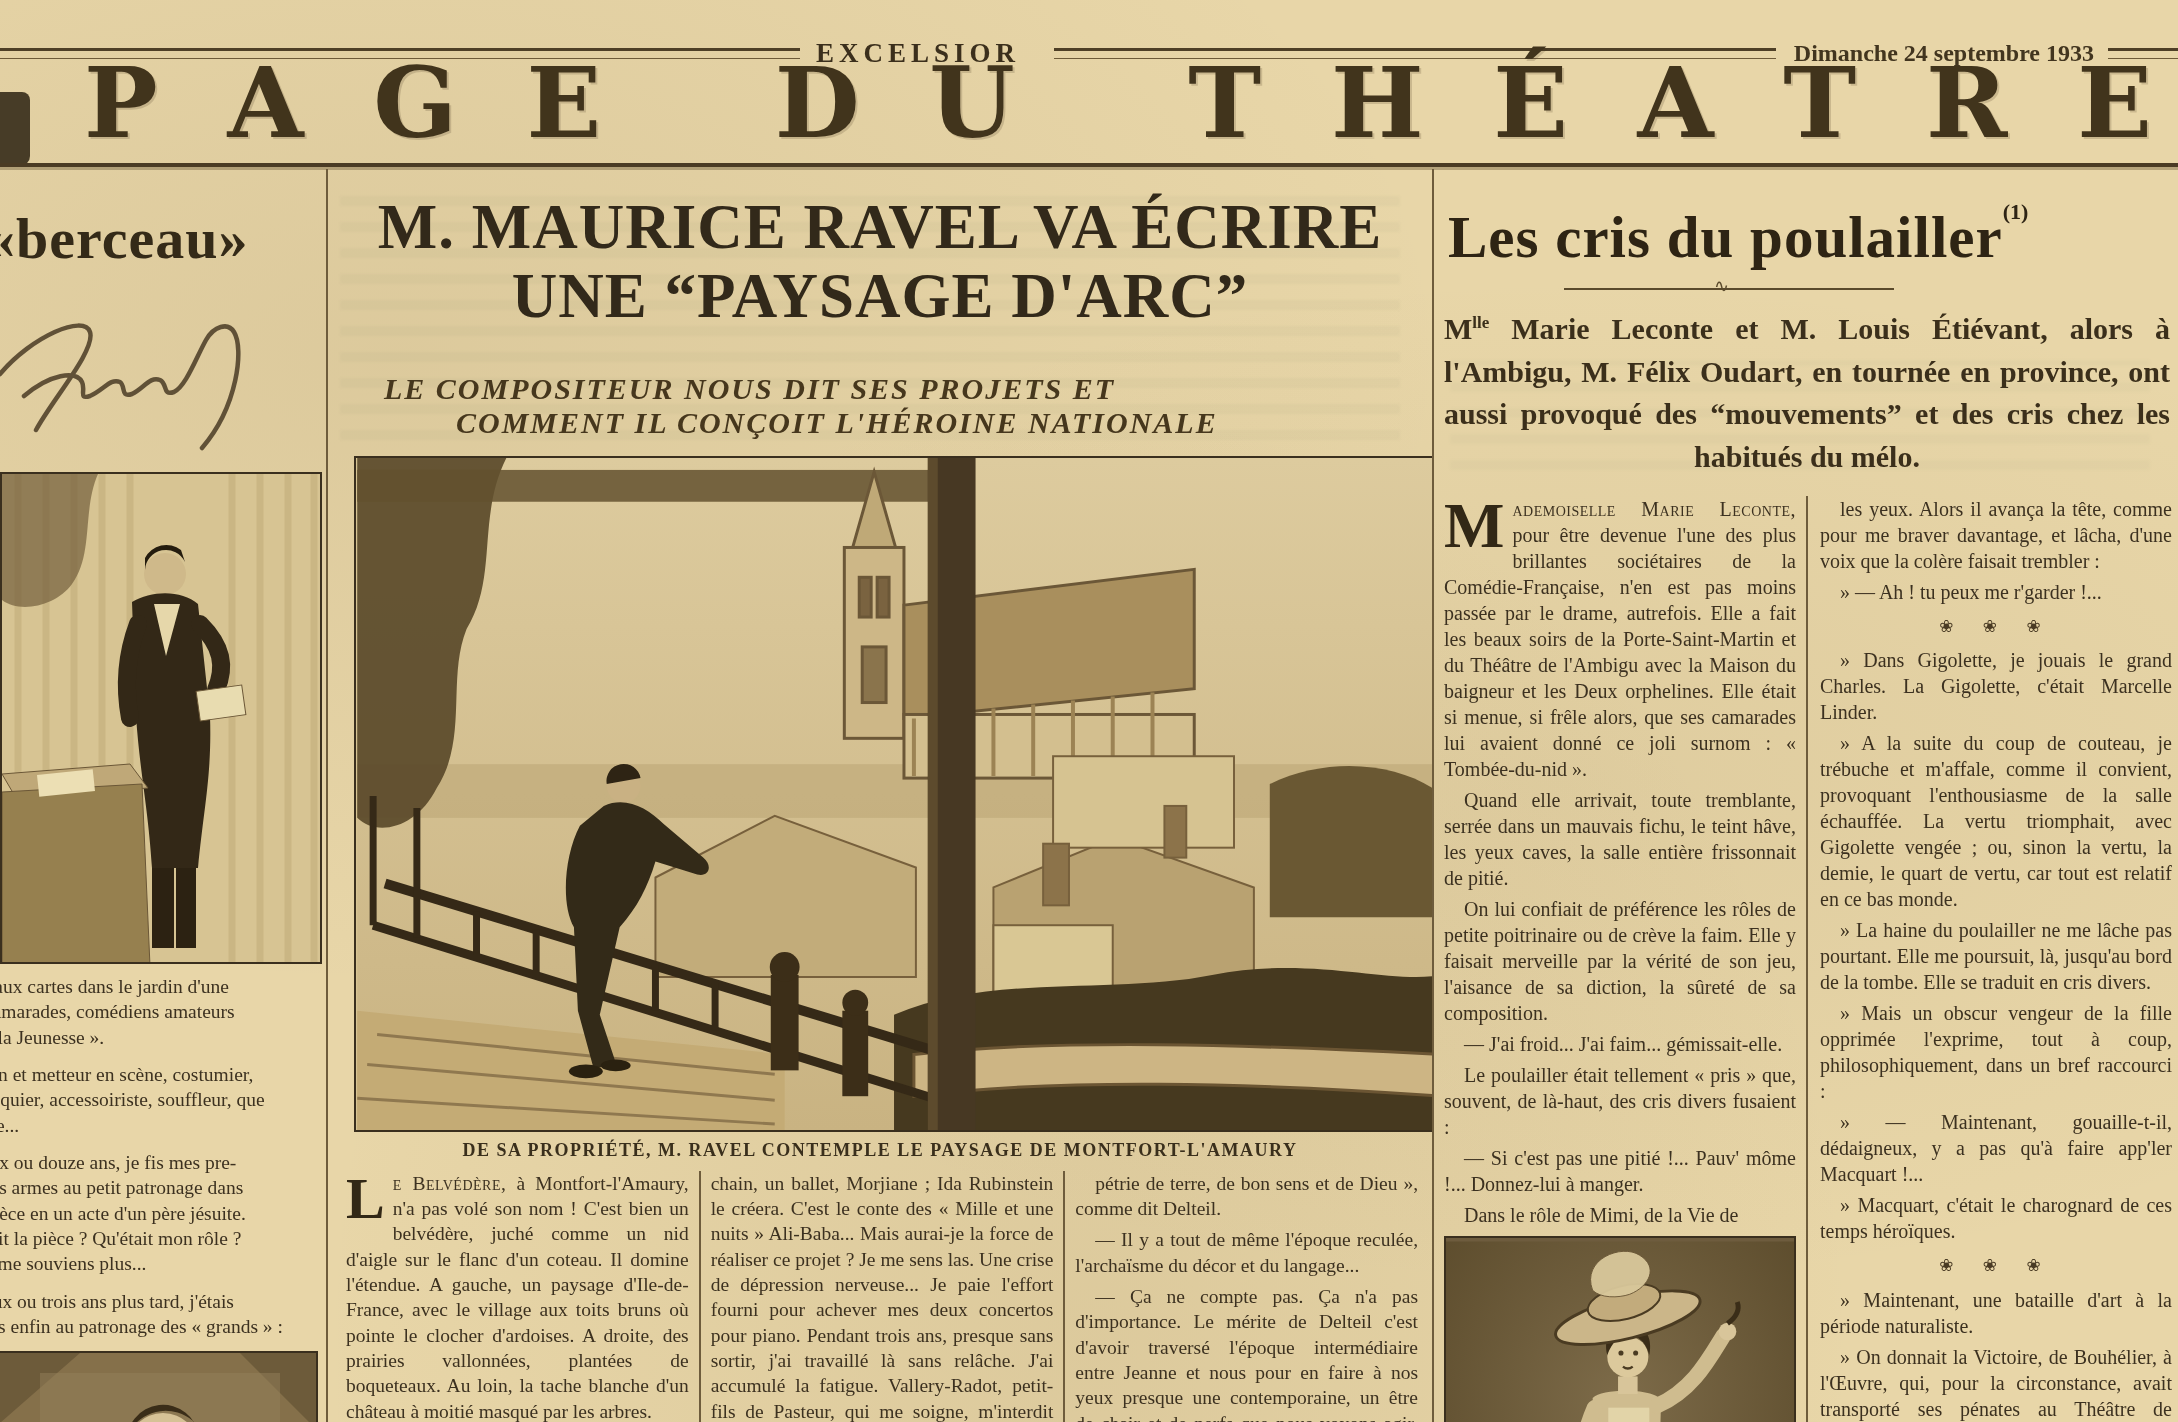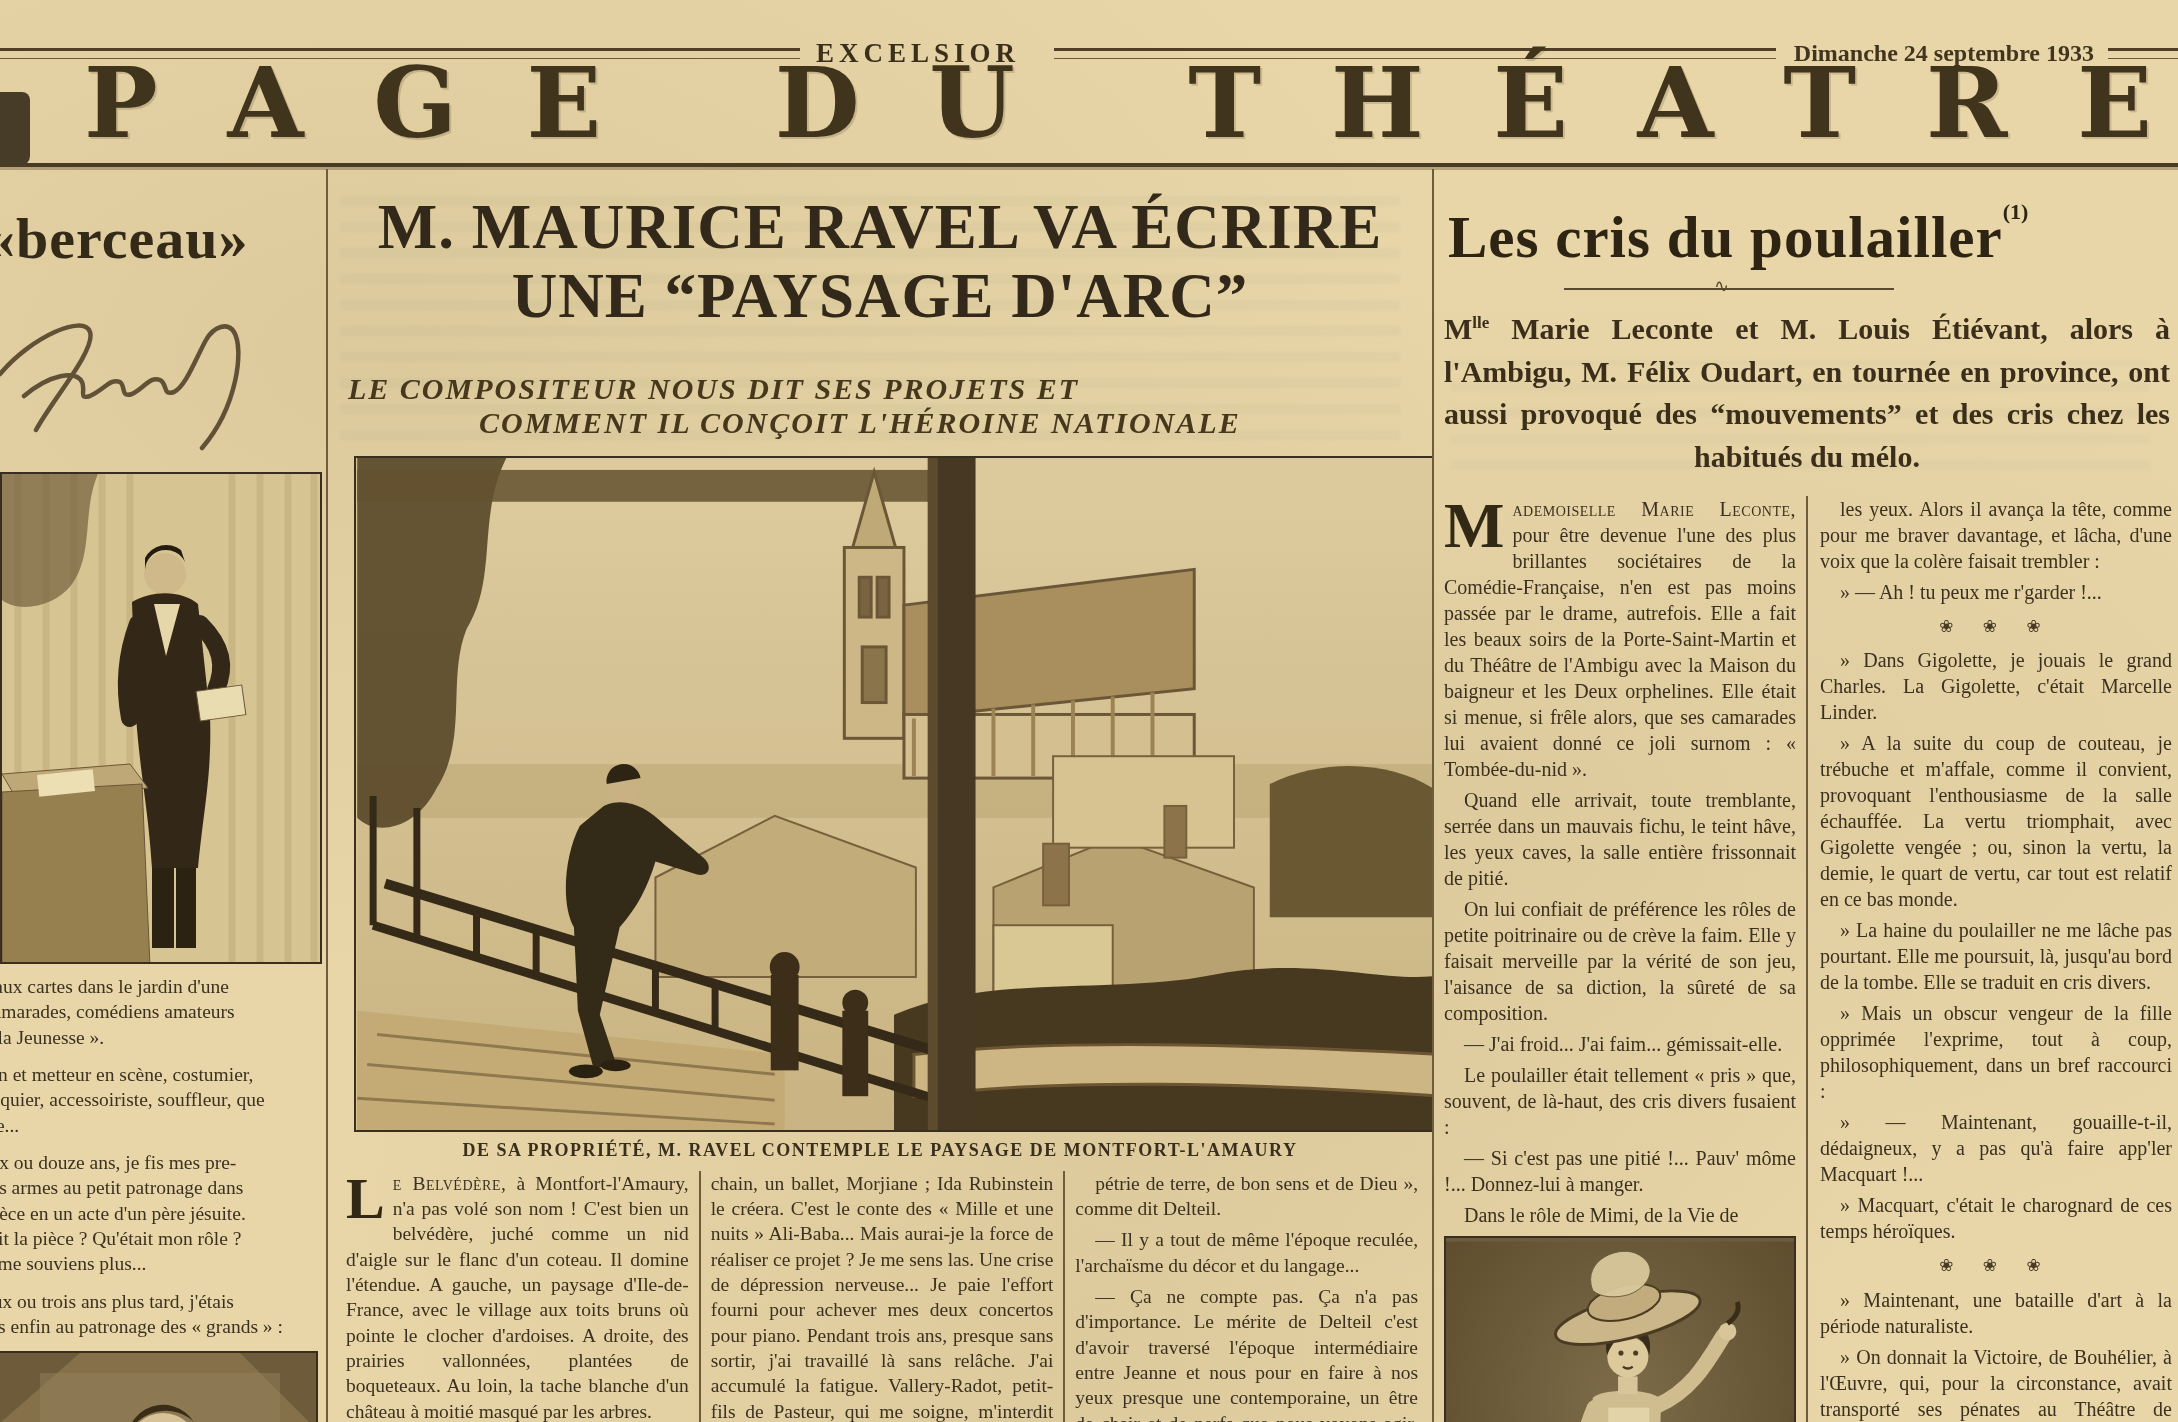--- a/index.html
+++ b/index.html
@@ -47,22 +47,22 @@
   .photo{background:#d7c493;border:2px solid #3a2f1e;box-sizing:border-box;overflow:hidden;}
   .photo svg{display:block;}
   .photo-left1{width:322px;height:492px;margin:14px 0 10px 0;}
   .frag{margin:2px 0 0 -16px;width:342px;font-size:19.5px;line-height:1.3;}
   .frag p{margin:0;text-align:justify;}
   .frag + .frag{margin-top:12px;}
   .photo-left2{width:320px;height:176px;margin:12px 0 0 -2px;}
   
   .ravel-head{margin:24px 0 0 0;text-align:center;font-size:63px;line-height:1.1;font-weight:bold;color:#32291a;letter-spacing:1px;}
   .subhead{margin-top:40px;font-style:italic;font-weight:bold;font-size:30px;letter-spacing:2px;color:#46371d;}
-  .sh1{padding-left:20px;}
-  .sh2{padding-left:128px;margin-left:23px;}
+  .sh1{padding-left:20px;margin-left:36px;}
+  .sh2{padding-left:128px;}
   .main-photo{width:1090px;height:676px;margin:16px 0 0 26px;}
   .caption{margin-top:8px;text-align:center;font-weight:bold;font-size:18px;letter-spacing:1.5px;color:#3a2f1c;}
   .bottom-cols{display:flex;margin:10px 0 0 8px;width:1092px;}
   .bcol{flex:1 1 0;padding:0 10px;font-size:19.5px;line-height:1.3;}
   .bcol + .bcol{border-left:2px solid #6e5c3c;}
   .bcol p{margin:0 0 6px 0;text-align:justify;text-indent:20px;}
   .bcol p.first{text-indent:0;}
   .dropcap{float:left;font-size:58px;line-height:.82;font-weight:bold;padding:4px 8px 0 0;color:#3228164;color:#322816;}
   .sc{font-variant:small-caps;letter-spacing:.5px;}
   

